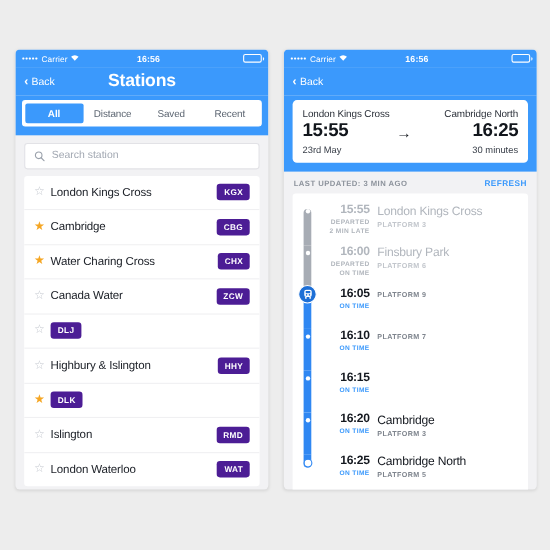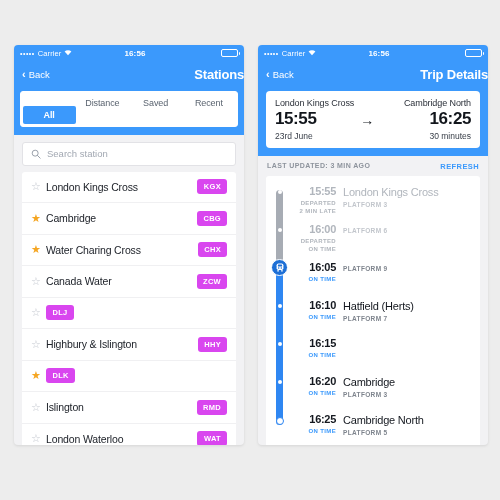--- a/index.html
+++ b/index.html
@@ -89,23 +89,23 @@
     align-items: center;
     gap: 3px;
     color: #ffffff;
     font-size: 9.5px;
     z-index: 2;
   }
   .nav-chevron { font-size: 11px; line-height: 1; font-weight: 600; }
   .nav-title {
     position: absolute;
     left: 0; right: 0;
-    text-align: right;
+    text-align: center;
     color: #ffffff;
-    font-size: 13px;
+    font-size: 16px;
     font-weight: bold;
     letter-spacing: -0.2px;
   }
 
   
   .seg-wrap {
     background: #3b99fc;
     padding: 4px 6px 8px 6px;
   }
   .segmented {
@@ -121,21 +121,20 @@
     font-size: 9px;
     padding: 4px 0 4.5px;
     color: #5b6470;
     border-radius: 2px;
     letter-spacing: -0.1px;
   }
   .seg.active {
     background: #3b99fc;
     color: #ffffff;
     font-weight: bold;
-    margin-top: 12px;
   }
 
   
   .search-box {
     margin: 7px 8px 6px;
     height: 22px;
     background: #ffffff;
     border: 1px solid #e2e2e6;
     border-radius: 3px;
     display: flex;
@@ -174,21 +173,21 @@
   .star { width: 15px; display: flex; align-items: center; font-size: 11px; line-height: 1; }
   .star.off { color: #c6cad1; }
   .star.on  { color: #f5a623; }
   .station-name {
     flex: 1;
     font-size: 10.5px;
     color: #20242b;
     letter-spacing: -0.15px;
   }
   .code-badge {
-    background: #d946ef;
+    background: #4c1d95;
     color: #ffffff;
     font-size: 7.5px;
     font-weight: bold;
     letter-spacing: 0.3px;
     padding: 3px 6px 3px 6.5px;
     border-radius: 3px;
   }
 
   
   .summary-wrap { background: #3b99fc; padding: 4px 8px 8px; }
@@ -202,21 +201,21 @@
   .sum-col { display: flex; flex-direction: column; }
   .sum-col.right { text-align: right; margin-left: auto; }
   .sum-station { font-size: 9px; color: #2b3039; letter-spacing: -0.1px; }
   .sum-time { font-size: 17px; font-weight: bold; color: #12161c; letter-spacing: -0.4px; margin: 1px 0 2px; }
   .sum-sub { font-size: 8.5px; color: #3a404a; }
   .sum-arrow { font-size: 14px; color: #12161c; padding: 0 6px; margin-top: 1px; }
 
   
   .updated-bar {
     display: flex;
-    align-items: flex-start;
+    align-items: flex-end;
     padding: 6px 9px 5px;
   }
   .updated-text {
     font-size: 7px;
     color: #8d939c;
     letter-spacing: 0.4px;
     font-weight: bold;
   }
   .refresh-btn {
     margin-left: auto;
@@ -436,29 +435,28 @@
       <div class="sb-right">
         <span class="battery"><span class="battery-fill"></span></span>
       </div>
     </div>
 
     <div class="navbar">
       <div class="nav-back">
         <span class="nav-chevron">‹</span>
         <span>Back</span>
       </div>
-      <div class="nav-title">Trip Details</div>
     </div>
 
     <div class="summary-wrap">
       <div class="summary-card">
         <div class="sum-col">
           <span class="sum-station">London Kings Cross</span>
           <span class="sum-time">15:55</span>
-          <span class="sum-sub">23rd June</span>
+          <span class="sum-sub">23rd May</span>
         </div>
         <span class="sum-arrow">→</span>
         <div class="sum-col right">
           <span class="sum-station">Cambridge North</span>
           <span class="sum-time">16:25</span>
           <span class="sum-sub">30 minutes</span>
         </div>
       </div>
     </div>
 
@@ -489,20 +487,21 @@
         <div class="rail">
           <div class="rail-line"></div>
           <div class="dot"></div>
         </div>
         <div class="time-col">
           <div class="stop-time">16:00</div>
           <div class="stop-status" style="white-space:pre-line">DEPARTED
 ON TIME</div>
         </div>
         <div class="info-col">
+          <div class="stop-name">Finsbury Park</div>
           <div class="stop-platform">PLATFORM 6</div>
         </div>
       </div>
 
       <div class="stop current">
         <div class="rail">
           <div class="rail-line active"></div>
           <div class="train-marker">
             <svg width="8" height="9" viewBox="0 0 8 9">
               <rect x="0.6" y="0.4" width="6.8" height="6.6" rx="1.8" fill="#ffffff"></rect>
@@ -526,21 +525,20 @@
       <div class="stop upcoming">
         <div class="rail">
           <div class="rail-line active"></div>
           <div class="dot"></div>
         </div>
         <div class="time-col">
           <div class="stop-time">16:10</div>
           <div class="stop-status ontime" style="white-space:pre-line">ON TIME</div>
         </div>
         <div class="info-col">
-          <div class="stop-name">Hatfield (Herts)</div>
           <div class="stop-platform">PLATFORM 7</div>
         </div>
       </div>
 
       <div class="stop upcoming">
         <div class="rail">
           <div class="rail-line active"></div>
           <div class="dot"></div>
         </div>
         <div class="time-col">

